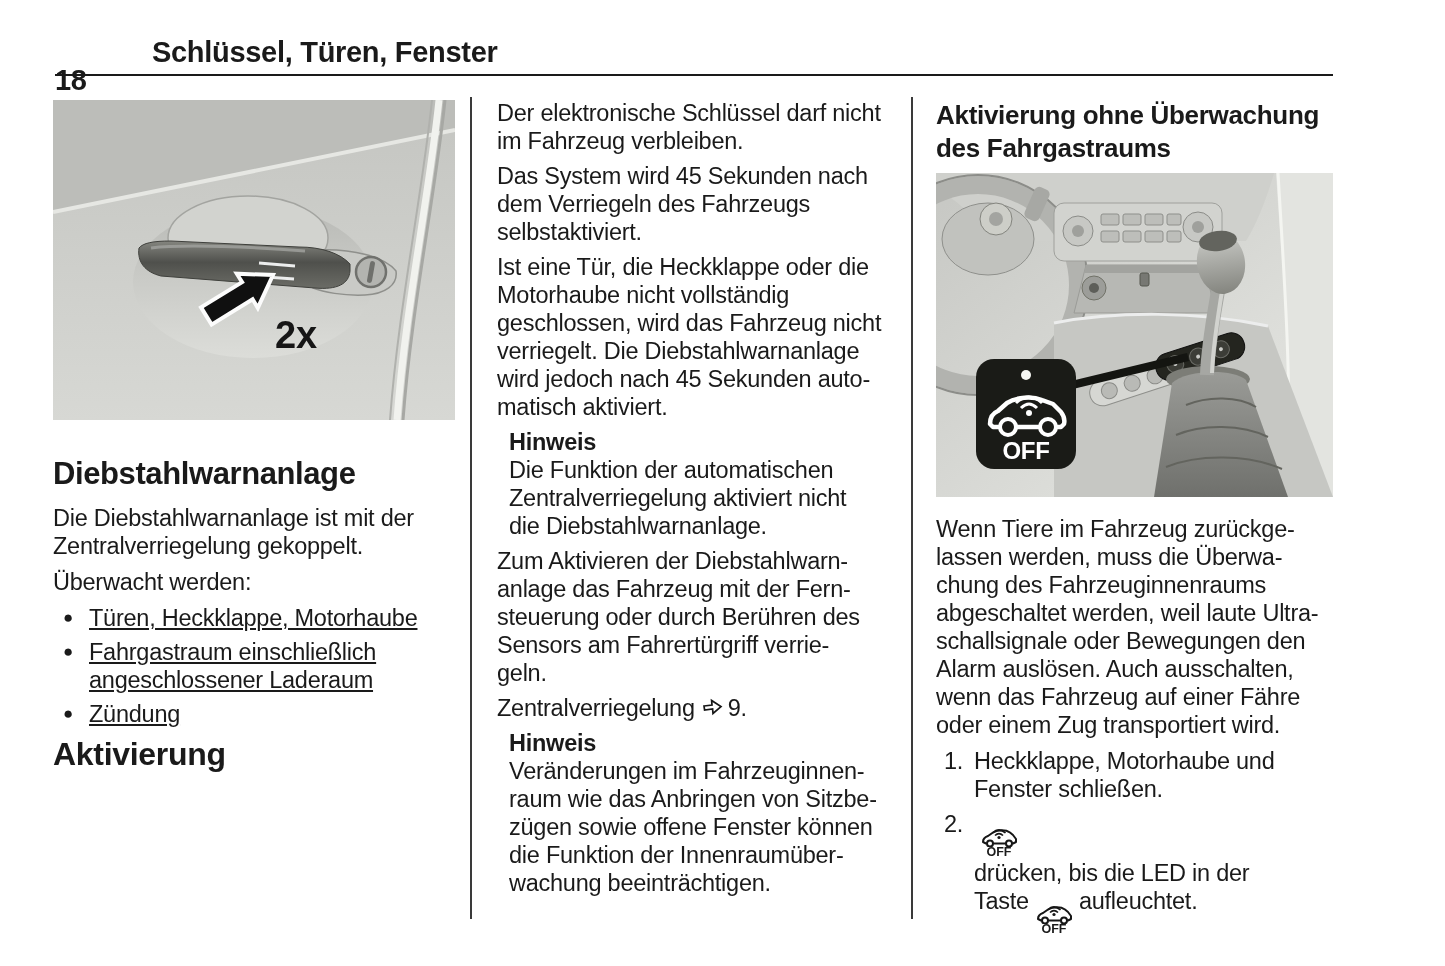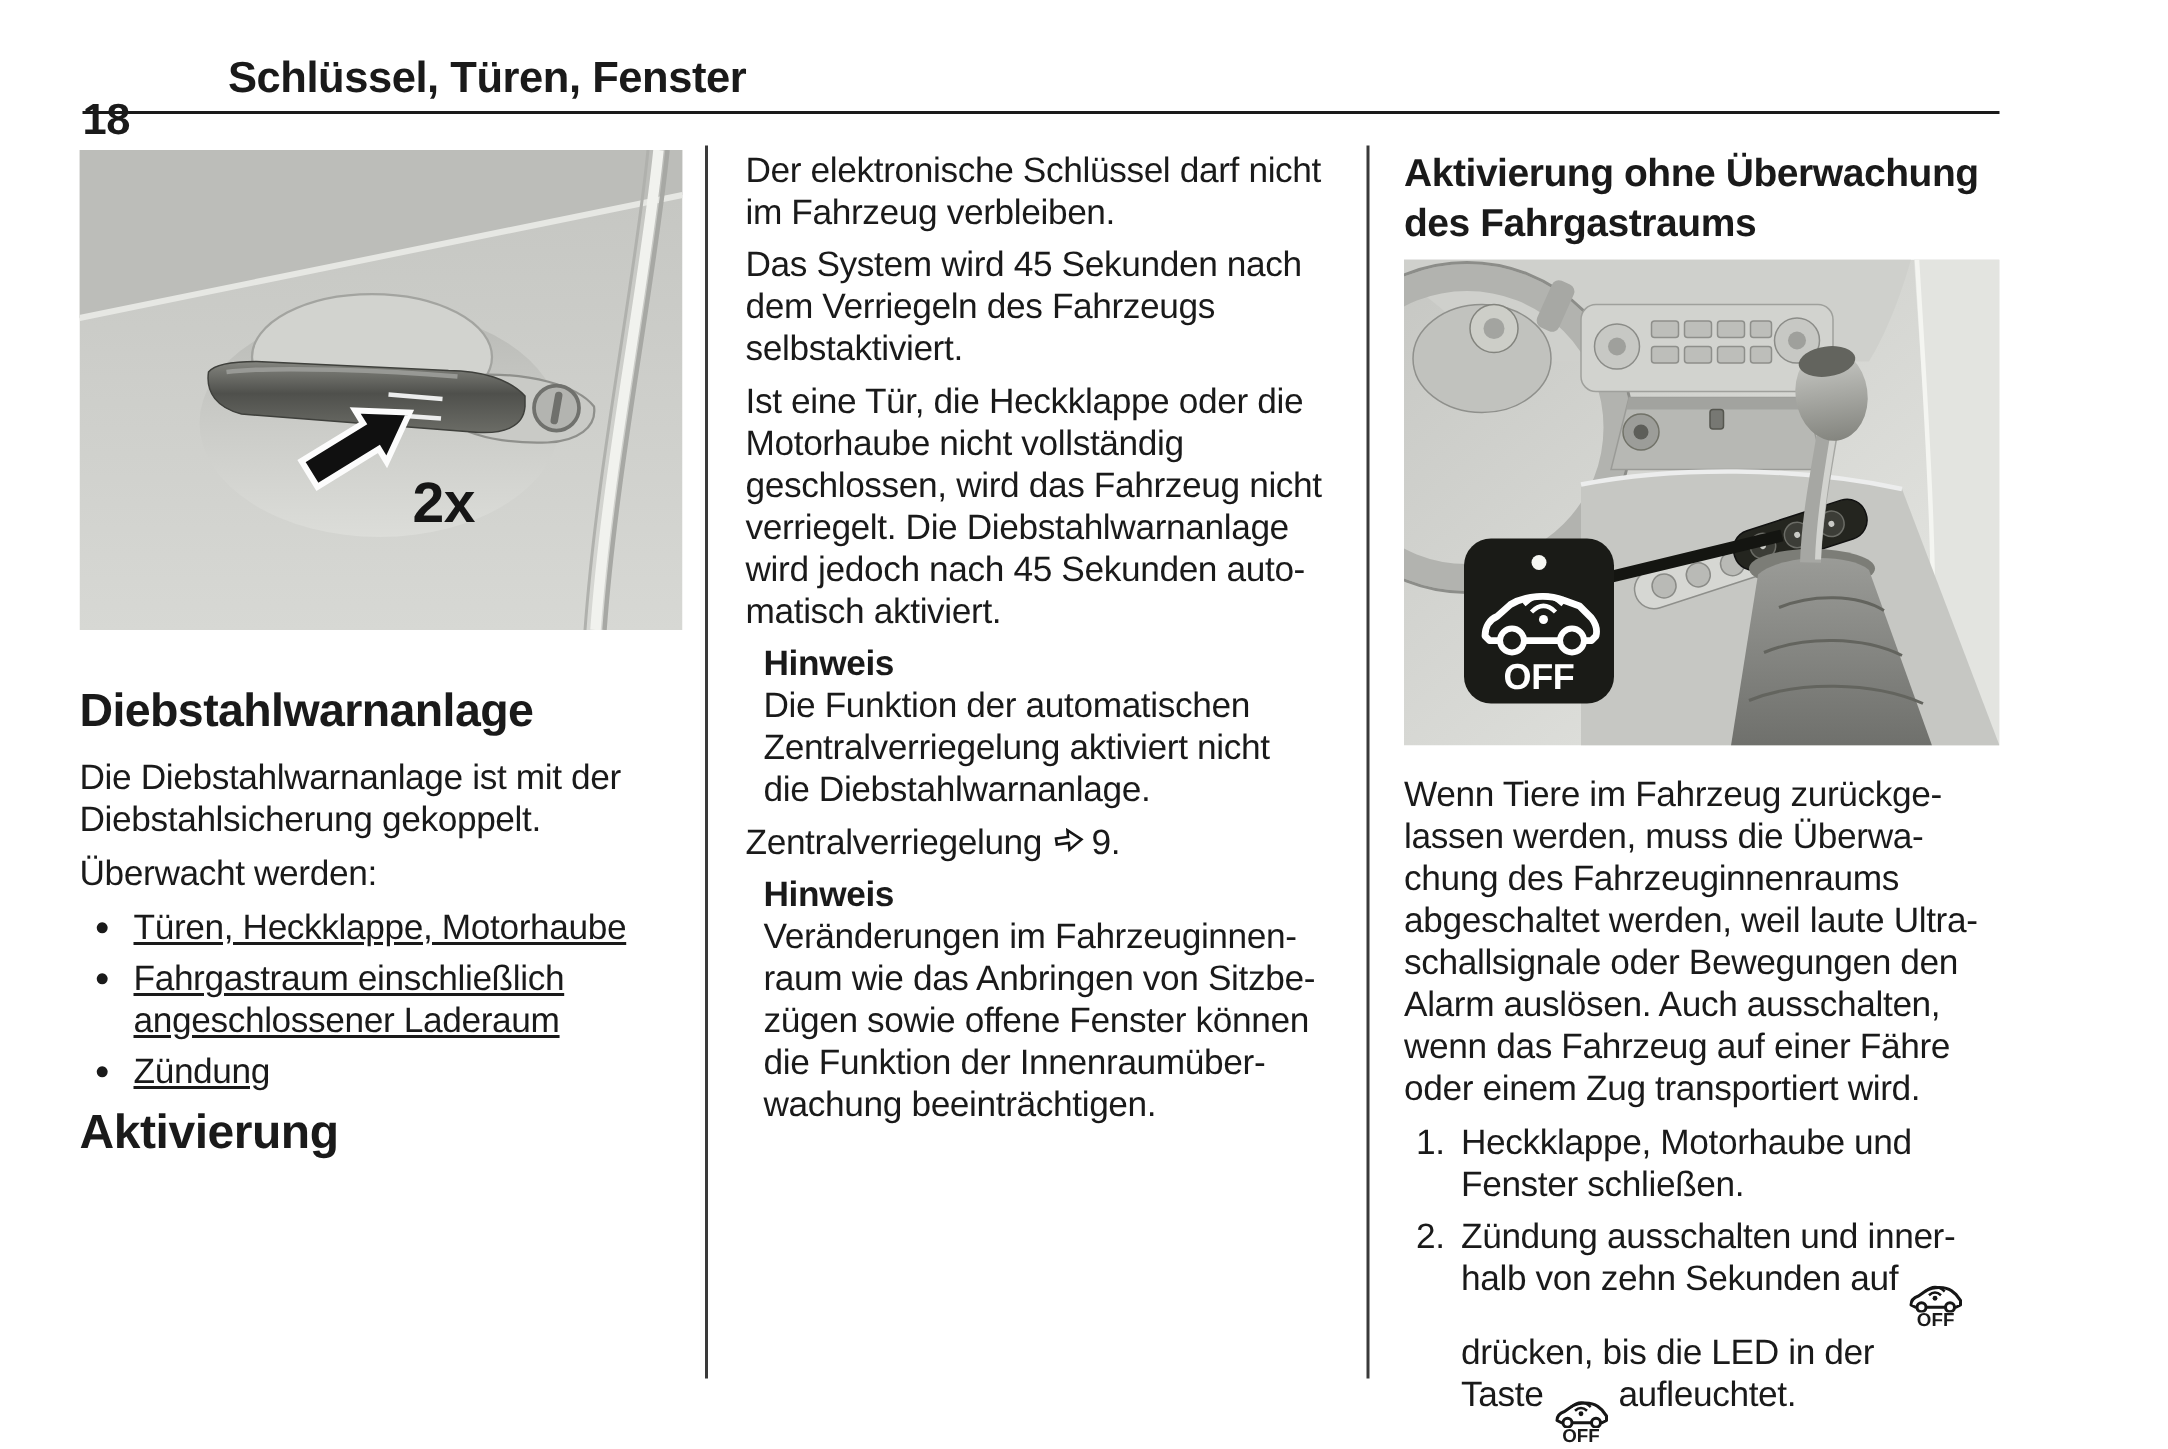--- a/index.html
+++ b/index.html
@@ -103,21 +103,21 @@
         <path d="M98,148 C130,144 205,147 252,151" stroke="#9fa09c" stroke-width="3" fill="none" opacity="0.85"></path>
         <path d="M206,163 L242,166" stroke="#eceded" stroke-width="3" fill="none"></path>
         <path d="M213,177 L241,179" stroke="#eceded" stroke-width="3" fill="none"></path>
         <polygon points="220,175 204.8,207.9 199.6,199.3 158.6,224.6 148,207.4 189.1,182.2 183.8,173.7" fill="#101010" stroke="#fcfcfc" stroke-width="4"></polygon>
         <text x="222" y="248" font-size="38" font-weight="bold" fill="#161616">2x</text>
       </svg>
     </figure>
 
     <h2 class="sect">Diebstahlwarnanlage</h2>
     <p class="para">Die Diebstahlwarnanlage ist mit der
-Diebstahlsicherung gekoppelt.</p>
+Zentralverriegelung gekoppelt.</p>
     <p class="para">Überwacht werden:</p>
 
     <div class="bullets">
       <div class="brow">
           <span class="bmark">●</span>
           <span class="btext">Türen, Heckklappe, Motorhaube</span>
         </div>
       <div class="brow">
           <span class="bmark">●</span>
           <span class="btext">Fahrgastraum einschließlich
@@ -144,20 +144,25 @@
 verriegelt. Die Diebstahlwarnanlage
 wird jedoch nach 45 Sekunden auto-
 matisch aktiviert.</p>
 
     <div class="note">
       <span class="note-label">Hinweis</span><span class="note-lines">Die Funktion der automatischen
 Zentralverriegelung aktiviert nicht
 die Diebstahlwarnanlage.</span>
     </div>
 
+    <p class="para">Zum Aktivieren der Diebstahlwarn-
+anlage das Fahrzeug mit der Fern-
+steuerung oder durch Berühren des
+Sensors am Fahrertürgriff verrie-
+geln.</p>
 
     <p class="crossref"><span>Zentralverriegelung</span><svg class="ref-arrow" width="21" height="21" viewBox="0 0 21 21">
           <polygon points="2,9 10,8 9.6,3.5 19,9.6 11,16.5 10.6,12 2.6,13" fill="#ffffff" stroke="#161616" stroke-width="1.7"></polygon>
         </svg><span>9.</span></p>
 
     <div class="note">
       <span class="note-label">Hinweis</span><span class="note-lines">Veränderungen im Fahrzeuginnen-
 raum wie das Anbringen von Sitzbe-
 zügen sowie offene Fenster können
 die Funktion der Innenraumüber-
@@ -267,22 +272,21 @@
 oder einem Zug transportiert wird.</p>
 
     <div class="steps">
       <div class="step">
         <span class="snum">1.</span>
           <span class="stext">Heckklappe, Motorhaube und
 Fenster schließen.</span>
       </div>
       <div class="step">
         <span class="snum">2.</span>
-          <span class="stext"><span>Zündung ausschalten und inner-
-halb von zehn Sekunden auf</span><span class="ioff"><svg width="38" height="19" viewBox="0 0 38 19">
+          <span class="stext"><span class="ioff"><svg width="38" height="19" viewBox="0 0 38 19">
                 <path d="M3,14 C3,11 5,9 8,8 L13,4.5 C18,1.5 26,1.5 30,4.5 L33,7 L36,11 L36,14 L33,15.5 L6,15.5 Z" fill="none" stroke="#161616" stroke-width="2" stroke-linejoin="round"></path>
                 <circle cx="10" cy="15.5" r="3" fill="#fff" stroke="#161616" stroke-width="2"></circle>
                 <circle cx="29" cy="15.5" r="3" fill="#fff" stroke="#161616" stroke-width="2"></circle>
                 <circle cx="19" cy="9.5" r="1.6" fill="#161616"></circle>
                 <path d="M15,7.5 Q19,3.8 23,7.5" stroke="#161616" stroke-width="1.7" fill="none"></path>
                 <path d="M12.5,5 Q19,-1 25.5,5" stroke="#161616" stroke-width="1.7" fill="none"></path>
               </svg><span class="ioff-label">OFF</span></span><span>
 drücken, bis die LED in der
 Taste</span><span class="ioff"><svg width="38" height="19" viewBox="0 0 38 19">
                 <path d="M3,14 C3,11 5,9 8,8 L13,4.5 C18,1.5 26,1.5 30,4.5 L33,7 L36,11 L36,14 L33,15.5 L6,15.5 Z" fill="none" stroke="#161616" stroke-width="2" stroke-linejoin="round"></path>

